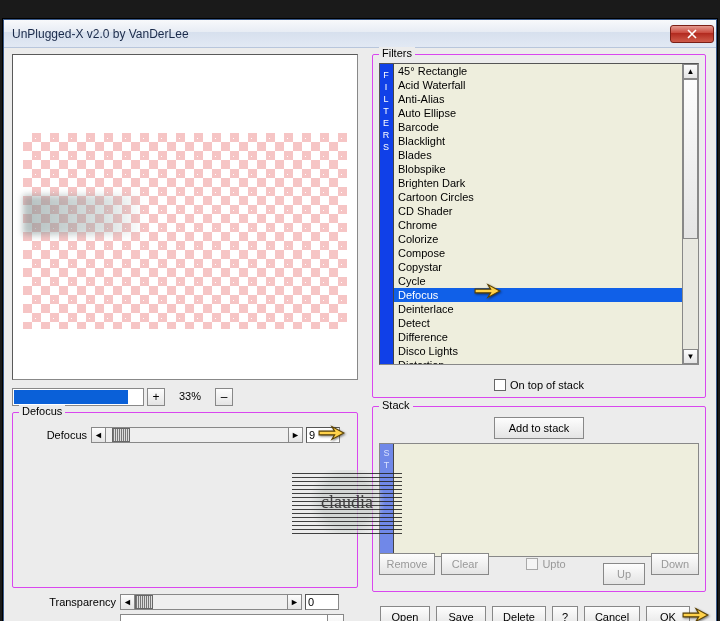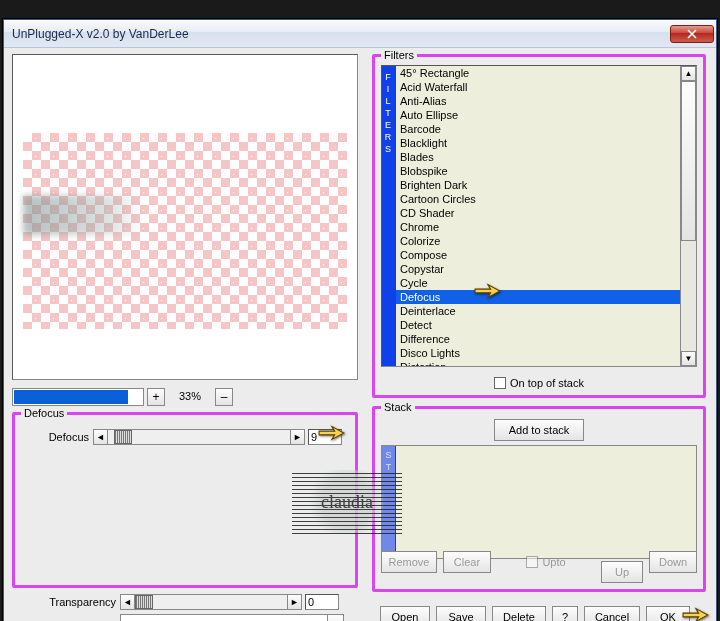--- a/index.html
+++ b/index.html
@@ -116,21 +116,21 @@
   .link {
     flex:1;
     line-height:16px;
     color:#000;
     padding-left:4px;
   }
 
   
   .fieldset {
     position: absolute;
-    border: 3px solid #d946ef;
+    border: 1px solid #d946ef;
     border-radius: 2px;
   }
   .fieldset .legend {
     position: absolute;
     top: -8px; left: 6px;
     background: #ececec;
     padding: 0 3px;
     font-size: 11px;
   }
 

